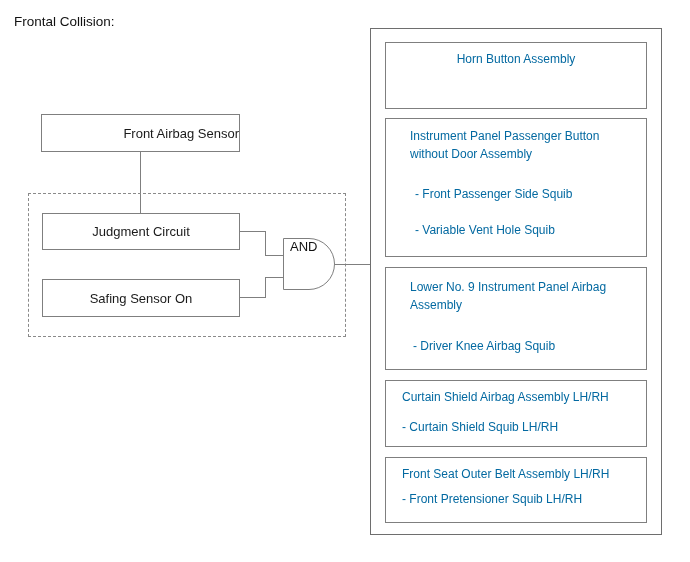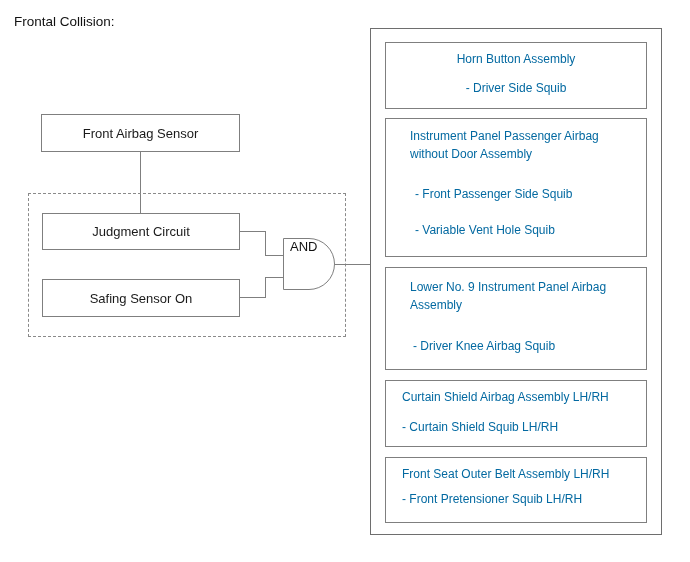--- a/index.html
+++ b/index.html
@@ -27,21 +27,21 @@
   
   .box {
     position: absolute;
     border: 1px solid #7f7f7f;
     background: #ffffff;
     display: flex;
     align-items: center;
     justify-content: center;
     text-align: center;
   }
-  .fas-box      { left: 41px;  top: 114px; width: 199px; height: 38px; }
+  .fas-box      { left: 41px;  top: 114px; width: 199px; height: 38px; justify-content: flex-end; }
   .judgment-box { left: 42px;  top: 213px; width: 198px; height: 37px; }
   .safing-box   { left: 42px;  top: 279px; width: 198px; height: 38px; }
 
   .dashed-box {
     position: absolute;
     left: 28px; top: 193px; width: 318px; height: 144px;
     border: 1px dashed #8a8a8a;
     background: transparent;
   }
   .assembly-label {
@@ -140,25 +140,24 @@
     <span>AND</span>
   </div>
 
   <div class="line h" style="left:335px; top:264px; width:36px;"></div>
 
 
   <div class="panel"></div>
 
   <div class="out-box ob1">
     <span class="bt">Horn Button Assembly</span>
-    <span class="bi">- Driver Side Squib</span>
   </div>
 
   <div class="out-box ob2">
-    <span class="bt">Instrument Panel Passenger Airbag without Door Assembly</span>
+    <span class="bt">Instrument Panel Passenger Button without Door Assembly</span>
     <span class="bi bi1">- Front Passenger Side Squib</span>
     <span class="bi bi2">- Variable Vent Hole Squib</span>
   </div>
 
   <div class="out-box ob3">
     <span class="bt">Lower No. 9 Instrument Panel Airbag Assembly</span>
     <span class="bi">- Driver Knee Airbag Squib</span>
   </div>
 
   <div class="out-box ob4">

